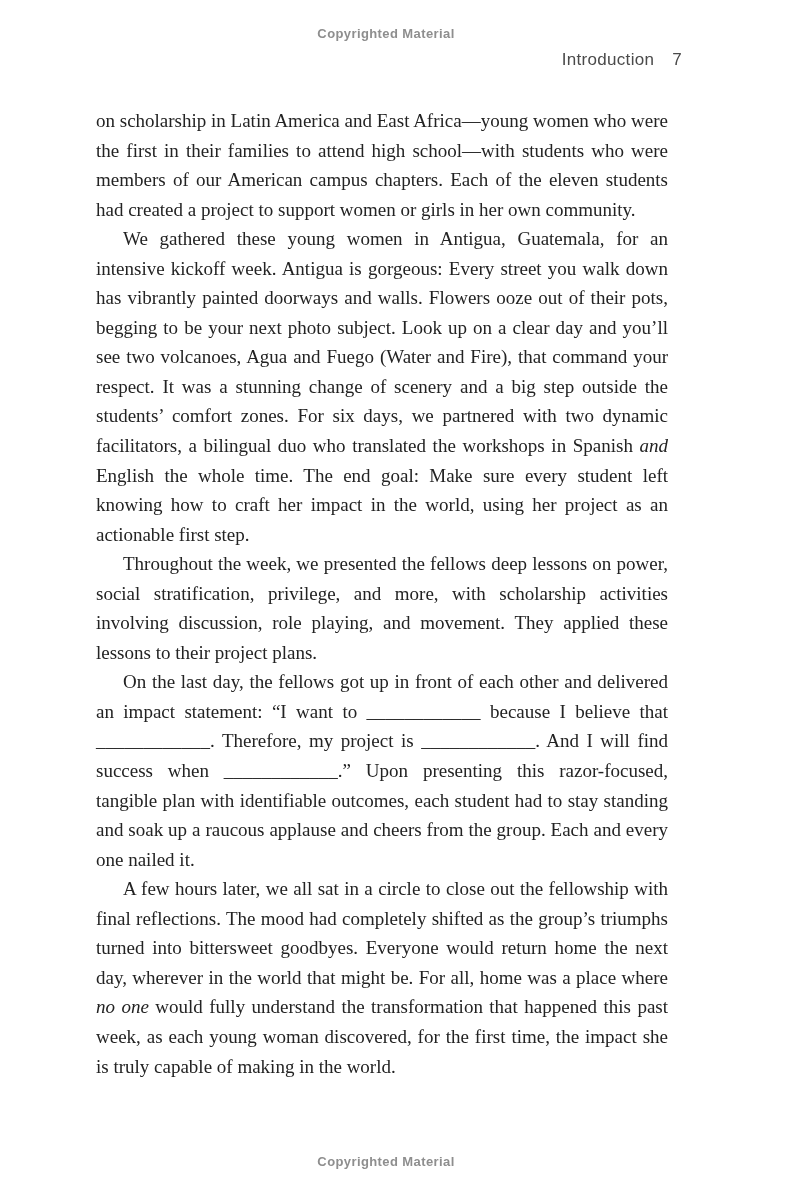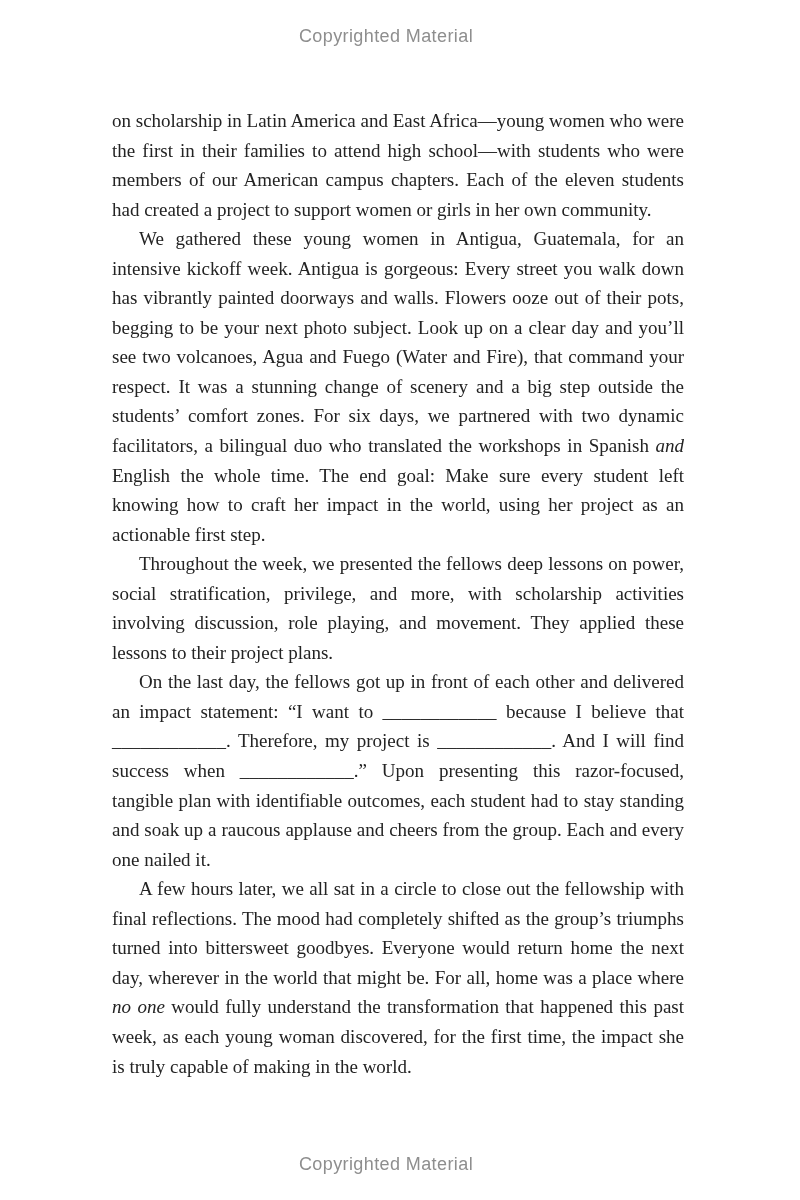--- a/index.html
+++ b/index.html
@@ -14,22 +14,22 @@
     background: #ffffff;
     overflow: hidden;
     font-family: "Liberation Serif", "DejaVu Serif", serif;
   }
   .watermark {
     position: absolute;
     left: 0;
     width: 772px;
     text-align: center;
     font-family: "Liberation Sans", "DejaVu Sans", sans-serif;
-    font-weight: normal;
-    font-size: 18px;
+    font-weight: bold;
+    font-size: 13px;
     letter-spacing: 0.4px;
     color: #8e8e8e;
   }
   .watermark.top { top: 26px; }
   .watermark.bottom { top: 1154px; }
   .running-head {
     position: absolute;
     top: 50px;
     left: 110px;
     width: 572px;
@@ -39,21 +39,21 @@
     color: #4a4a4a;
     letter-spacing: 0.3px;
   }
   .running-head .pagenum {
     display: inline-block;
     margin-left: 18px;
   }
   .body-text {
     position: absolute;
     top: 106px;
-    left: 112px;
+    left: 96px;
     width: 572px;
     font-size: 19px;
     line-height: 29.55px;
     color: #232323;
     text-align: justify;
   }
   .body-text p {
     margin: 0;
     padding: 0;
   }
@@ -64,20 +64,23 @@
     font-style: italic;
   }
 </style>
 </head>
 <body>
 
 <div class="page">
 
   <div class="watermark top">Copyrighted Material</div>
 
+  <div class="running-head">
+    <span>Introduction</span><span class="pagenum">7</span>
+  </div>
 
   <div class="body-text">
       <p class=""><span>on scholarship in Latin America and East Africa—young women who were the first in their families to attend high school—with students who were members of our American campus chapters. Each of the eleven students had created a project to support women or girls in her own community.</span></p>
       <p class="indent"><span>We gathered these young women in Antigua, Guatemala, for an intensive kickoff week. Antigua is gorgeous: Every street you walk down has vibrantly painted doorways and walls. Flowers ooze out of their pots, begging to be your next photo subject. Look up on a clear day and you’ll see two volcanoes, Agua and Fuego (Water and Fire), that command your respect. It was a stunning change of scenery and a big step outside the students’ comfort zones. For six days, we partnered with two dynamic facilitators, a bilingual duo who translated the workshops in Spanish </span><em>and</em><span> English the whole time. The end goal: Make sure every student left knowing how to craft her impact in the world, using her project as an actionable first step.</span></p>
       <p class="indent"><span>Throughout the week, we presented the fellows deep lessons on power, social stratification, privilege, and more, with scholarship activities involving discussion, role playing, and movement. They applied these lessons to their project plans.</span></p>
       <p class="indent"><span>On the last day, the fellows got up in front of each other and delivered an impact statement: “I want to ____________ because I believe that ____________. Therefore, my project is ____________. And I will find success when ____________.” Upon presenting this razor-focused, tangible plan with identifiable outcomes, each student had to stay standing and soak up a raucous applause and cheers from the group. Each and every one nailed it.</span></p>
       <p class="indent"><span>A few hours later, we all sat in a circle to close out the fellowship with final reflections. The mood had completely shifted as the group’s triumphs turned into bittersweet goodbyes. Everyone would return home the next day, wherever in the world that might be. For all, home was a place where </span><em>no one</em><span> would fully understand the transformation that happened this past week, as each young woman discovered, for the first time, the impact she is truly capable of making in the world.</span></p>
     </div>
 
   <div class="watermark bottom">Copyrighted Material</div>

